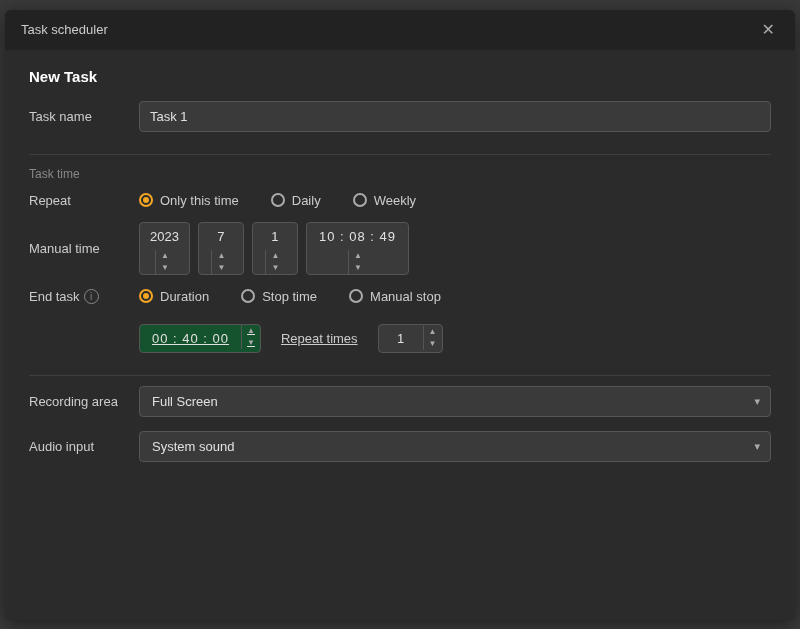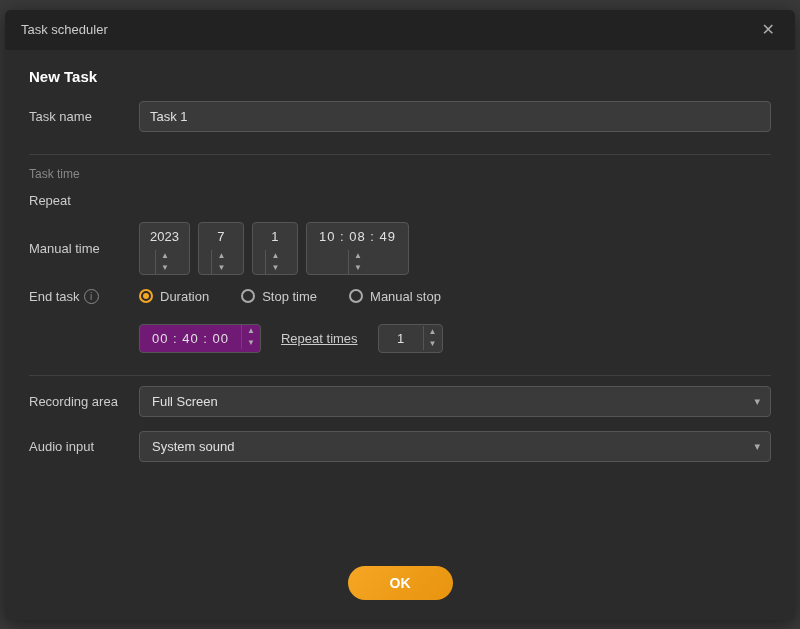--- a/index.html
+++ b/index.html
@@ -195,24 +195,25 @@
       display: flex;
       align-items: center;
       gap: 20px;
       margin-left: 110px;
       margin-top: 10px;
       margin-bottom: 8px;
     }
     .duration-box {
       display: flex;
       align-items: flex-start;
-      background: #701a75;
+      background: #14532d;
       border: 1px solid #555555;
       border-radius: 4px;
       overflow: hidden;
+      text-decoration: underline;
     }
     .duration-value {
       padding: 6px 12px;
       color: #e0e0e0;
       font-size: 13px;
       letter-spacing: 1px;
     }
     .repeat-label {
       color: #cccccc;
       font-size: 13px;
@@ -296,20 +297,34 @@
       <span class="field-label">Task name</span>
       <input class="text-input" type="text" value="Task 1" style="">
     </div>
 
     <hr class="section-divider">
 
     <div class="section-label">Task time</div>
 
     <div class="field-row">
       <span class="field-label">Repeat</span>
+      <div class="radio-group">
+        <div class="radio-item">
+          <div class="radio-circle selected"></div>
+          <span class="radio-label">Only this time</span>
+        </div>
+        <div class="radio-item">
+          <div class="radio-circle"></div>
+          <span class="radio-label">Daily</span>
+        </div>
+        <div class="radio-item">
+          <div class="radio-circle"></div>
+          <span class="radio-label">Weekly</span>
+        </div>
+      </div>
     </div>
 
     <div class="field-row">
       <span class="field-label">Manual time</span>
       <div class="spinners-row">
 
         <div class="spinner-box">
           <span class="spinner-value">2023</span>
           <div class="spinner-arrows">
             <button class="spinner-arrow">▲</button>
@@ -396,15 +411,14 @@
     <div class="field-row">
       <span class="field-label">Audio input</span>
       <div class="select-box">
         <span>System sound</span>
         <span class="select-arrow">▾</span>
       </div>
     </div>
   </div>
 
   <div class="dialog-footer">
-    <button class="btn-ok">OK</button>
   </div>
 </div>
 
 </body></html>

